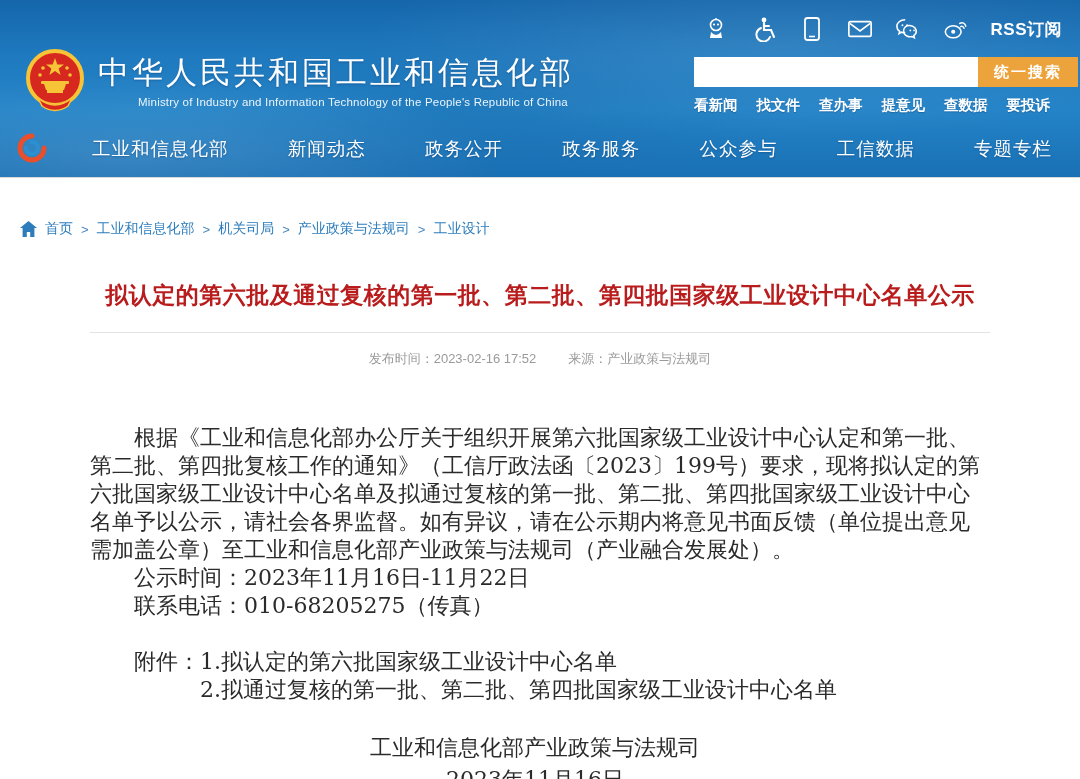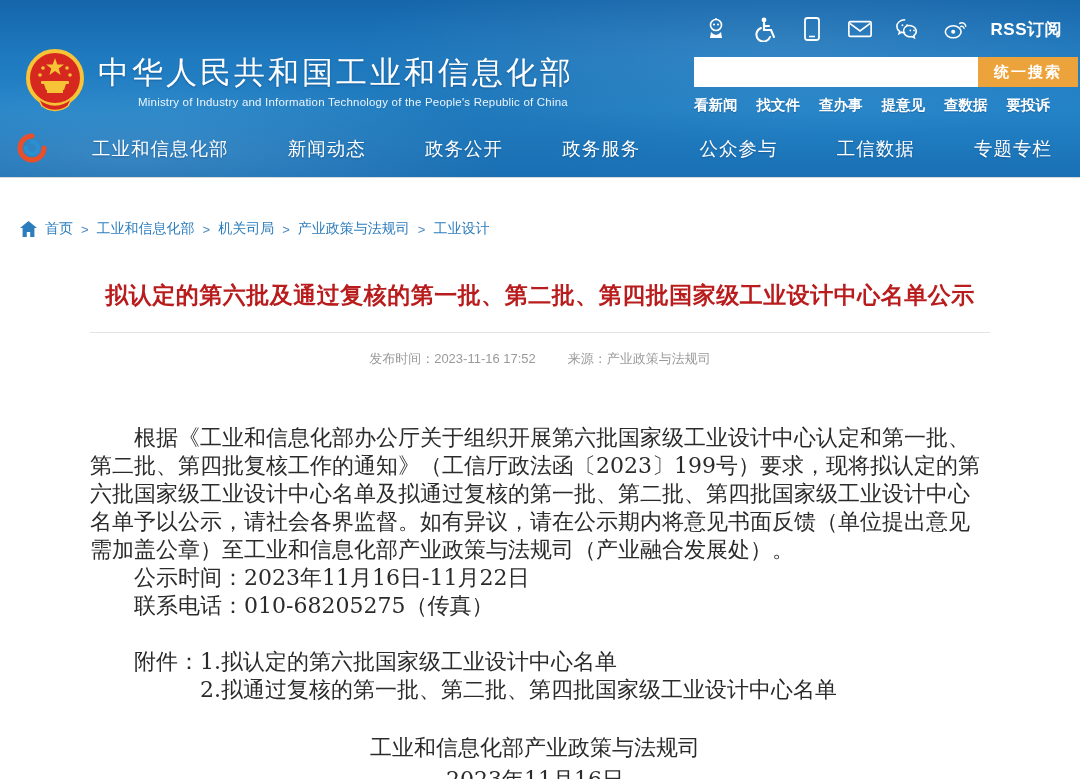--- a/index.html
+++ b/index.html
@@ -197,21 +197,21 @@
   <span class="crumb-sep">&gt;</span>
   <span class="crumb">产业政策与法规司</span>
   <span class="crumb-sep">&gt;</span>
   <span class="crumb">工业设计</span>
 </div>
 
 <div class="article">
   <h1 class="article-title">拟认定的第六批及通过复核的第一批、第二批、第四批国家级工业设计中心名单公示</h1>
   <hr class="title-divider">
   <div class="article-meta">
-    <span>发布时间：</span><span>2023-11-16 17:52</span><span class="src"><span>来源：</span><span>产业政策与法规司</span></span>
+    <span>发布时间：</span><span>2023-02-16 17:52</span><span class="src"><span>来源：</span><span>产业政策与法规司</span></span>
   </div>
 
   <div class="article-body">
     <p class="para-indent">根据《工业和信息化部办公厅关于组织开展第六批国家级工业设计中心认定和第一批、第二批、第四批复核工作的通知》（工信厅政法函〔2023〕199号）要求，现将拟认定的第六批国家级工业设计中心名单及拟通过复核的第一批、第二批、第四批国家级工业设计中心名单予以公示，请社会各界监督。如有异议，请在公示期内将意见书面反馈（单位提出意见需加盖公章）至工业和信息化部产业政策与法规司（产业融合发展处）。</p>
     <p class="para-indent">公示时间：2023年11月16日-11月22日</p>
     <p class="para-indent">联系电话：010-68205275（传真）</p>
 
     <div class="attachments">
       <span class="attach-label">附件：</span>
       <span class="attach-items">

